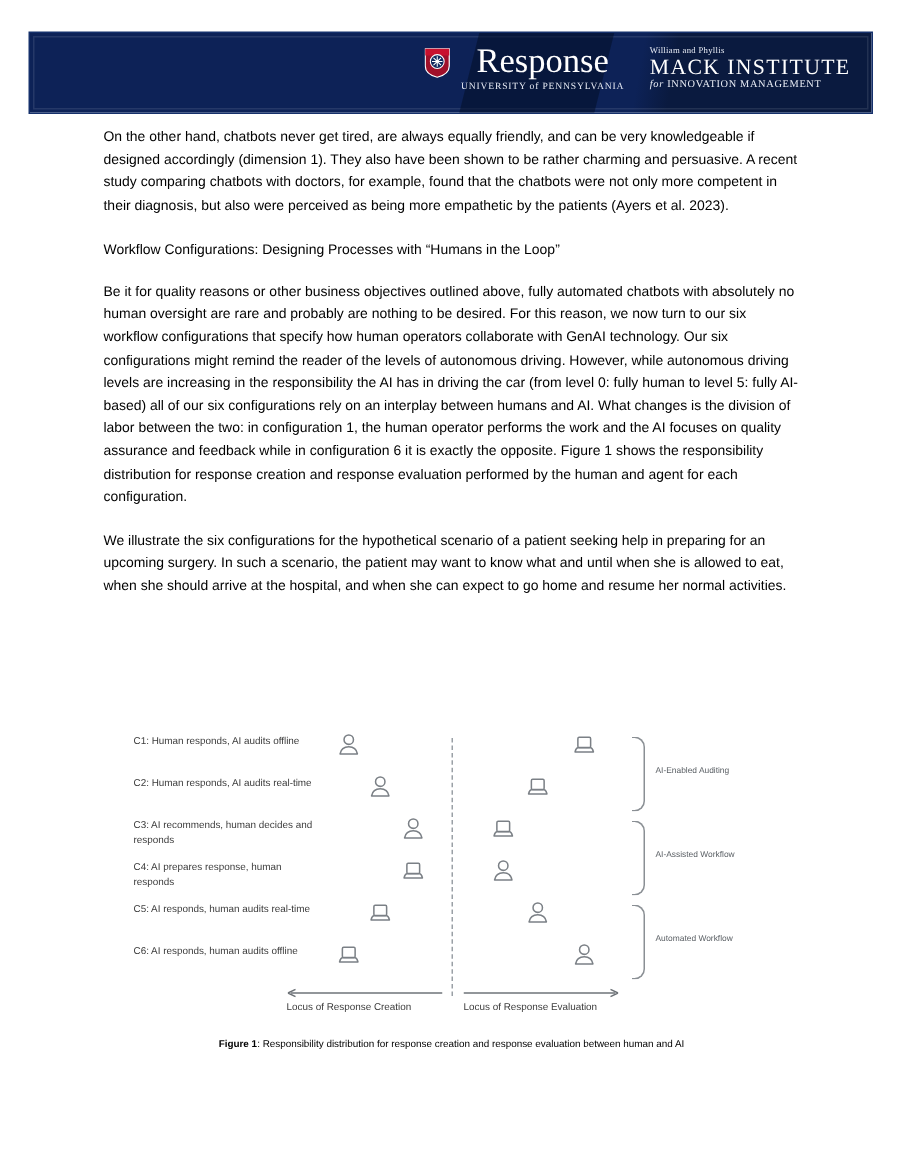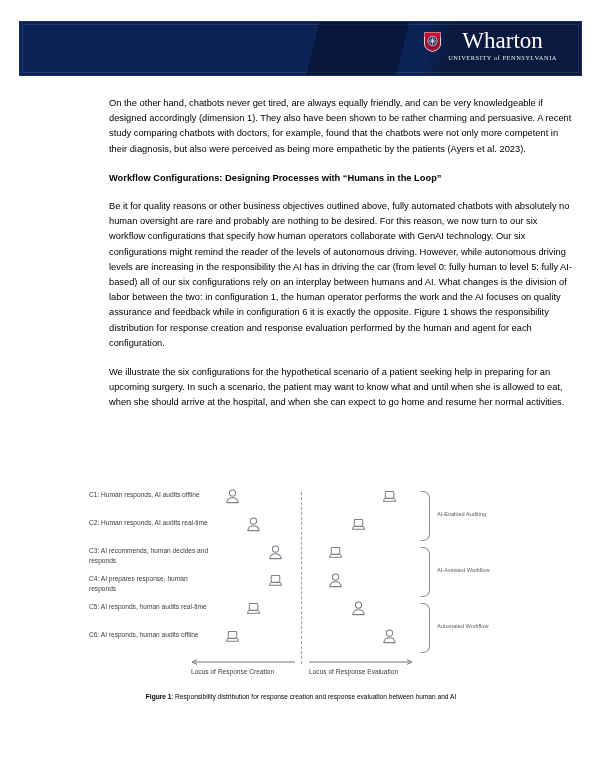--- a/index.html
+++ b/index.html
@@ -93,36 +93,35 @@
     font-size: 6.9px;
     color: #e8ecf5;
     letter-spacing: 0.45px;
     white-space: nowrap;
   }
   .mack-bottom i { font-style: italic; }
 
   
   .content {
     position: absolute;
-    left: 69px; top: 96px;
+    left: 69px; top: 84px;
     width: 464px;
-    margin-left: 40px;
   }
   p.body-par {
     margin: 0 0 14px 0;
     font-size: 9.3px;
     line-height: 15.2px;
     color: #000000;
     text-align: left;
   }
   h2.section-head {
     margin: 4px 0 13px 0;
     font-size: 9.3px;
     line-height: 15.2px;
-    font-weight: bold;
+    font-weight: normal;
     color: #000000;
   }
 
   
   .figure-area {
     position: absolute;
     left: 69px; top: 484px;
     width: 464px; height: 200px;
   }
   .cfg-labels { position: absolute; left: 20px; top: 0; width: 120px; }
@@ -193,26 +192,31 @@
     <div class="shield">
       <svg viewBox="0 0 17 20">
         <path d="M0.5 0.5 H16.5 V12 Q16.5 17.5 8.5 19.5 Q0.5 17.5 0.5 12 Z" fill="#a0102a" stroke="#ffffff" stroke-width="0.8"></path>
         <path d="M0.5 0.5 H16.5 V5 H0.5 Z" fill="#c8102e"></path>
         <circle cx="8.5" cy="9" r="4.6" fill="#11295e" stroke="#ffffff" stroke-width="0.7"></circle>
         <path d="M5 9 h7 M8.5 5.5 v7 M6 6.6 l5 4.8 M11 6.6 l-5 4.8" stroke="#ffffff" stroke-width="0.7" fill="none"></path>
       </svg>
     </div>
 
     <div class="wharton-block">
-      <div class="wharton-word">Wharton</div>
+      <div class="wharton-word">Response</div>
       <div class="wharton-sub">UNIVERSITY of PENNSYLVANIA</div>
     </div>
 
     <div class="divider-rule"></div>
 
+    <div class="mack-block">
+      <div class="mack-top">William and Phyllis</div>
+      <div class="mack-main">MACK INSTITUTE</div>
+      <div class="mack-bottom"><i>for</i><span> INNOVATION MANAGEMENT</span></div>
+    </div>
 
   </div>
 </div>
 
 <div class="content">
   <p class="body-par">On the other hand, chatbots never get tired, are always equally friendly, and can be very knowledgeable if designed accordingly (dimension 1). They also have been shown to be rather charming and persuasive. A recent study comparing chatbots with doctors, for example, found that the chatbots were not only more competent in their diagnosis, but also were perceived as being more empathetic by the patients (Ayers et al. 2023).</p>
   <h2 class="section-head">Workflow Configurations: Designing Processes with “Humans in the Loop”</h2>
   <p class="body-par">Be it for quality reasons or other business objectives outlined above, fully automated chatbots with absolutely no human oversight are rare and probably are nothing to be desired. For this reason, we now turn to our six workflow configurations that specify how human operators collaborate with GenAI technology. Our six configurations might remind the reader of the levels of autonomous driving. However, while autonomous driving levels are increasing in the responsibility the AI has in driving the car (from level 0: fully human to level 5: fully AI-based) all of our six configurations rely on an interplay between humans and AI. What changes is the division of labor between the two: in configuration 1, the human operator performs the work and the AI focuses on quality assurance and feedback while in configuration 6 it is exactly the opposite. Figure 1 shows the responsibility distribution for response creation and response evaluation performed by the human and agent for each configuration.</p>
   <p class="body-par">We illustrate the six configurations for the hypothetical scenario of a patient seeking help in preparing for an upcoming surgery. In such a scenario, the patient may want to know what and until when she is allowed to eat, when she should arrive at the hospital, and when she can expect to go home and resume her normal activities.</p>
 </div>

